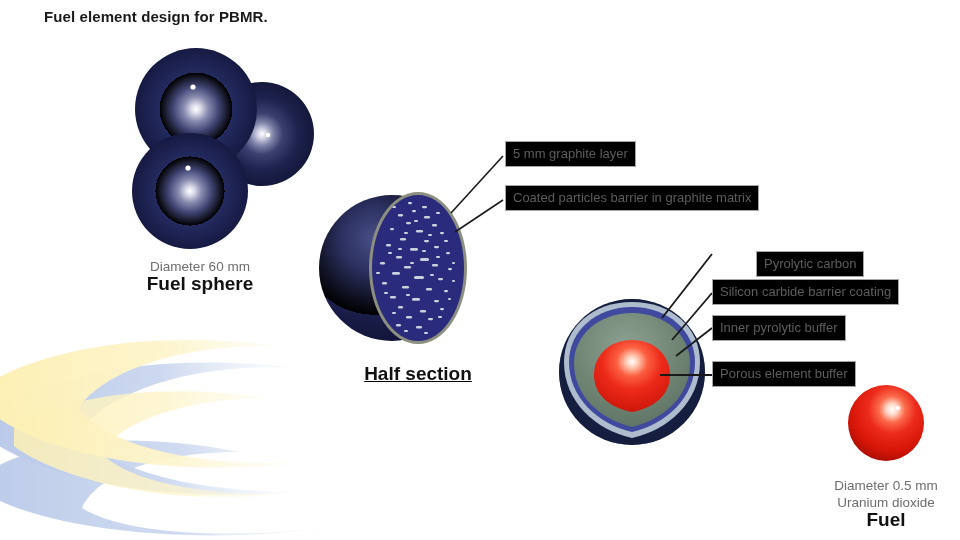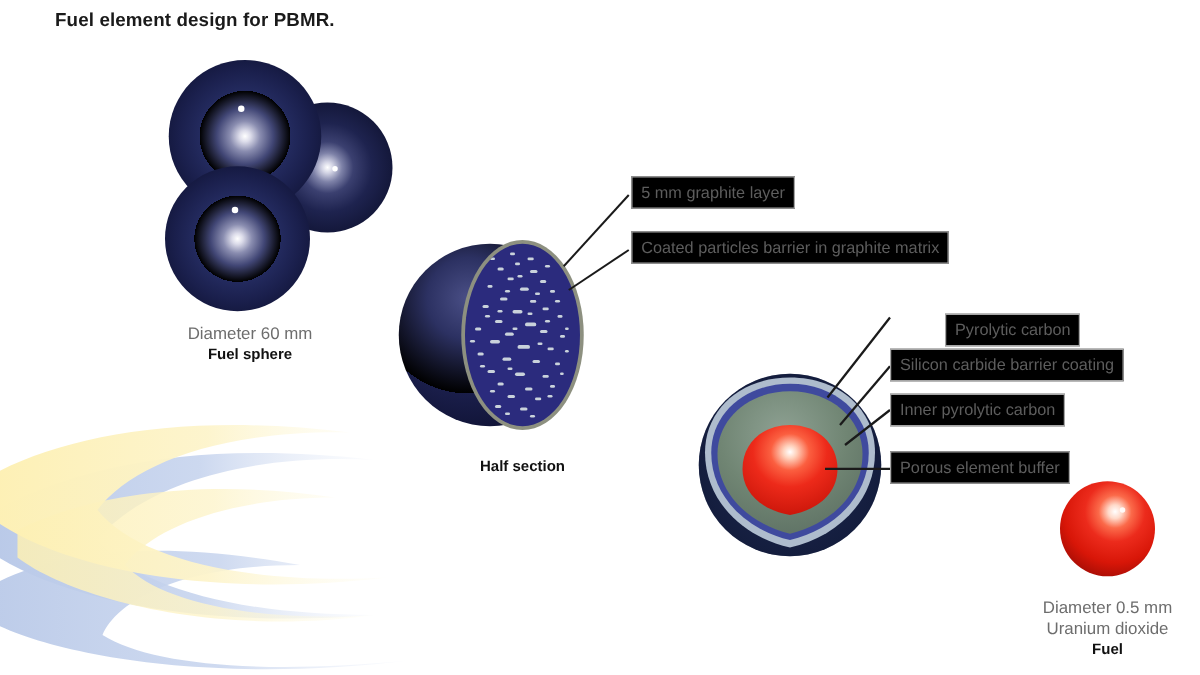--- a/index.html
+++ b/index.html
@@ -20,21 +20,21 @@
     position:absolute;left:44px;top:8px;
     font-size:15px;font-weight:bold;color:#1a1a1a;
     letter-spacing:0.1px;white-space:nowrap;
   }
 
   .cap{
     position:absolute;text-align:center;white-space:nowrap;
     line-height:17px;
   }
   .cap .sub{font-size:13.5px;color:#6d6d6d;display:block;}
-  .cap .strong{font-size:12px;font-weight:bold;color:#111111;display:block;}
+  .cap .strong{font-size:19px;font-weight:bold;color:#111111;display:block;}
 
   .callout{
     position:absolute;
     border:1px solid #a6a6a6;
     background:#000000;
     font-size:13px;
     color:#5d5d5d;
     padding:4px 7px 5px 7px;
     white-space:nowrap;
     box-sizing:border-box;
@@ -266,30 +266,30 @@
     <div class="title">Fuel element design for PBMR.</div>
 
     <div class="callout" style="left:505px;top:141px;">5 mm graphite layer</div>
 
     <div class="callout" style="left:505px;top:185px;">Coated particles barrier in graphite matrix</div>
 
     <div class="callout" style="left:712px;top:251px;margin-left:44px;">Pyrolytic carbon</div>
 
     <div class="callout" style="left:712px;top:279px;text-align:right;">Silicon carbide barrier coating</div>
 
-    <div class="callout" style="left:712px;top:315px;">Inner pyrolytic carbon</div>
+    <div class="callout" style="left:712px;top:315px;">Inner pyrolytic buffer</div>
 
     <div class="callout" style="left:712px;top:361px;">Porous element buffer</div>
 
     <div class="cap" style="left:90px;top:258px;width:220px;">
       <span class="sub">Diameter 60 mm</span>
       <span class="strong">Fuel sphere</span>
     </div>
 
-    <div class="cap" style="left:328px;top:365px;width:180px;">
+    <div class="cap" style="left:328px;top:365px;width:180px;text-decoration:underline;">
       <span class="strong">Half section</span>
     </div>
 
 
     <div class="cap" style="left:806px;top:477px;width:160px;">
       <span class="sub">Diameter 0.5 mm</span>
       <span class="sub">Uranium dioxide</span>
       <span class="strong">Fuel</span>
     </div>
 

